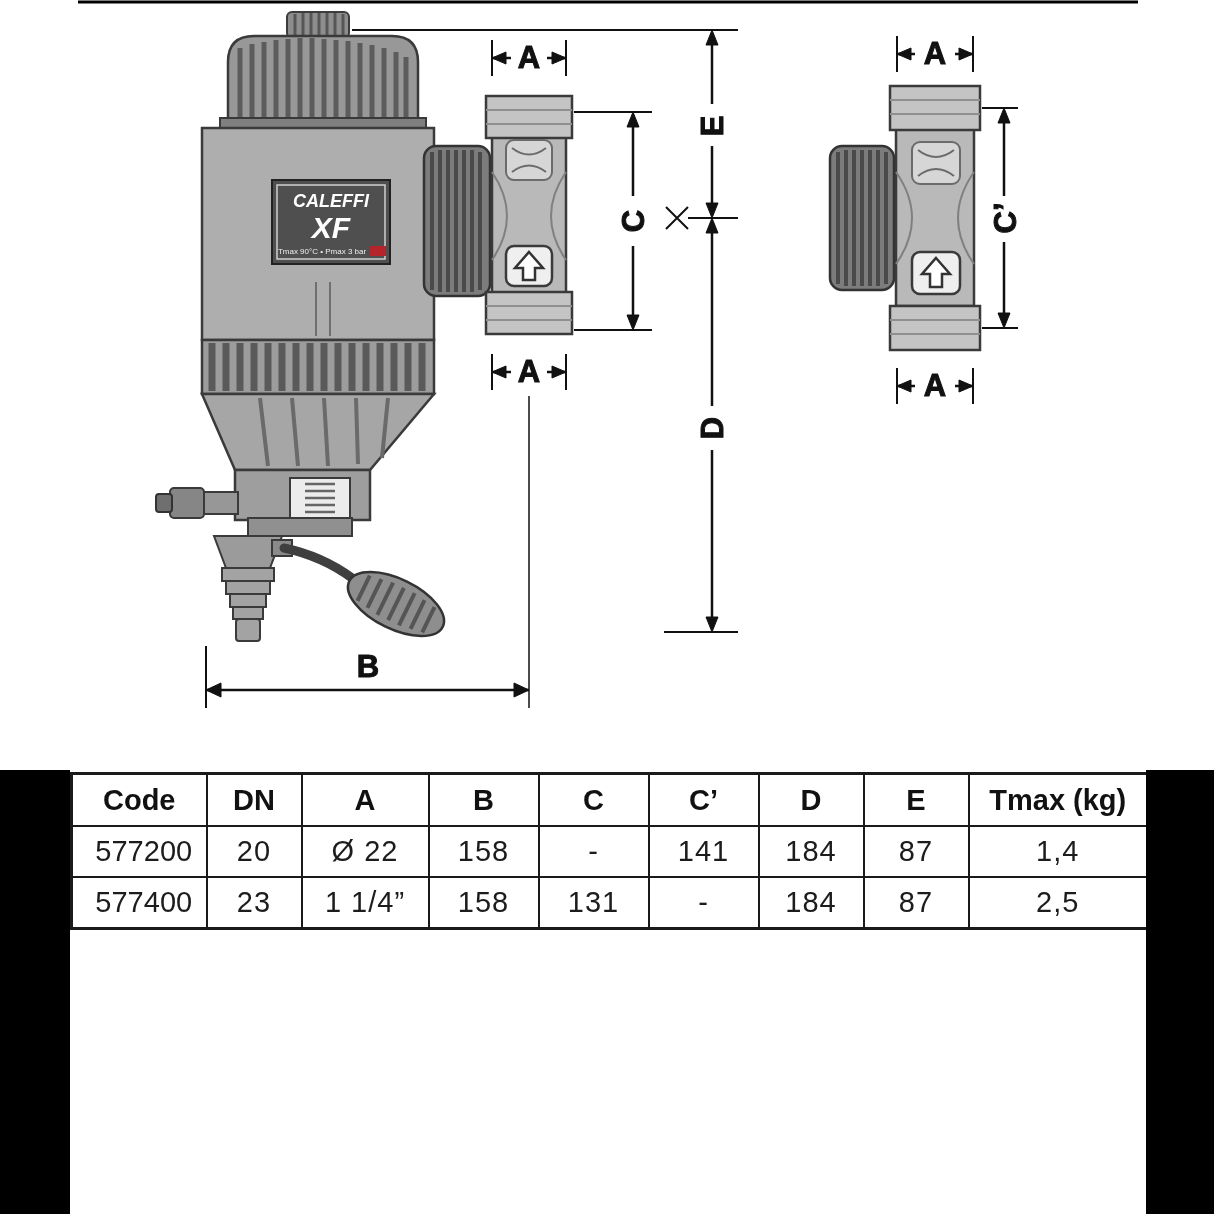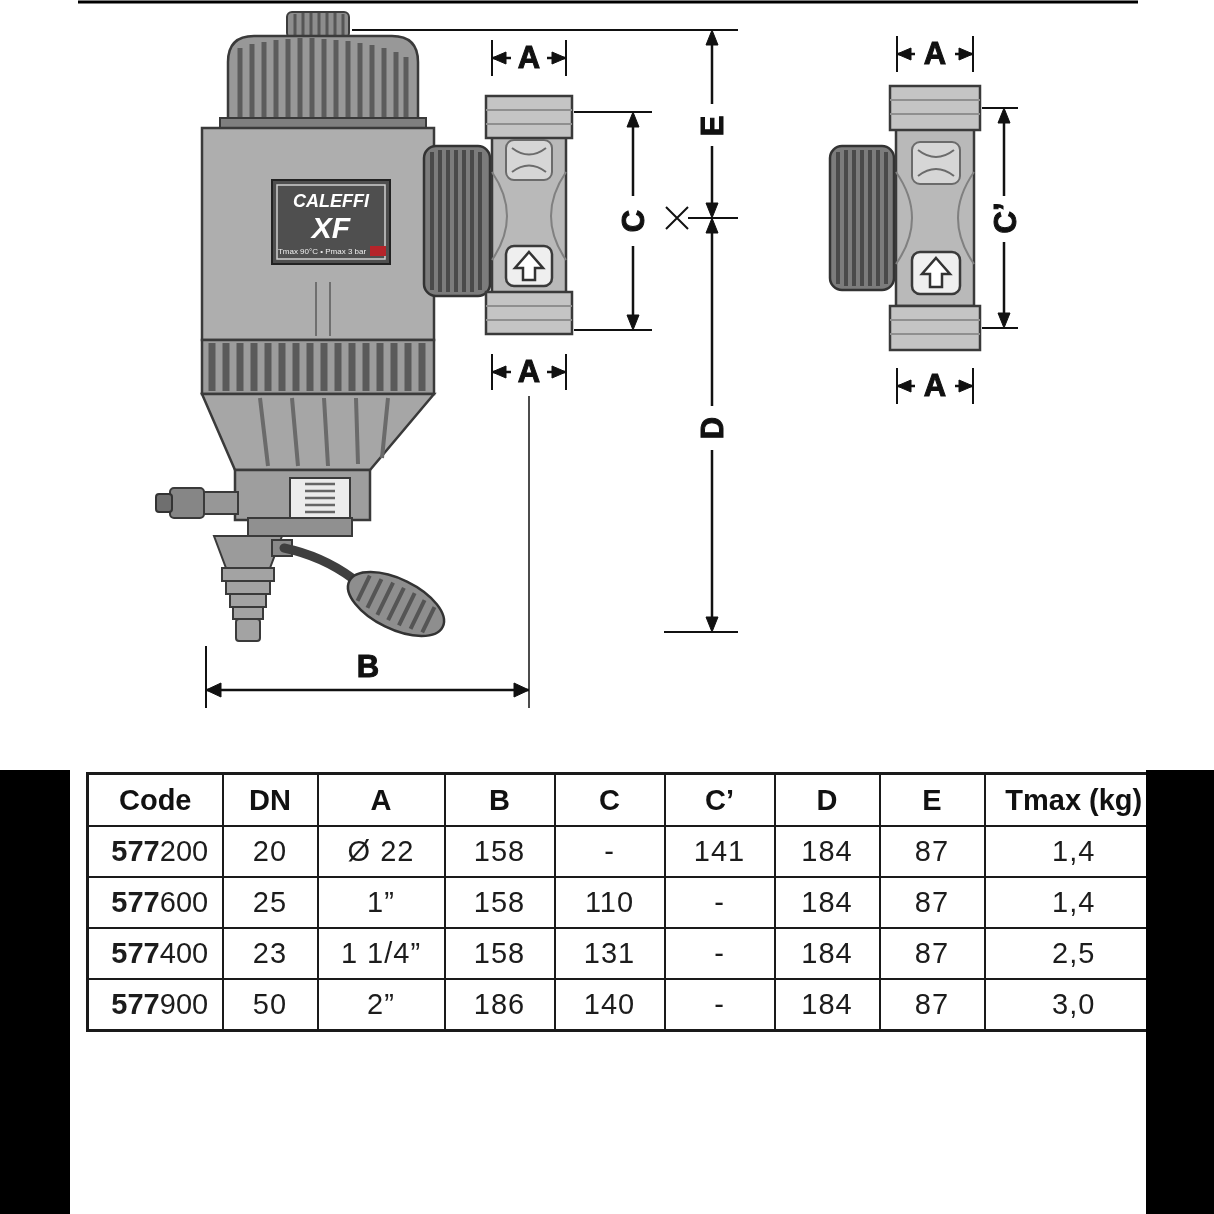--- a/index.html
+++ b/index.html
@@ -1,27 +1,27 @@
 <!DOCTYPE html>
 <html><head>
 <meta charset="utf-8">
 <style>
   html,body{margin:0;padding:0;background:#ffffff;}
   .page{position:relative;width:1214px;height:1214px;background:#ffffff;overflow:hidden;
         font-family:"Liberation Sans", sans-serif;color:#111;}
   .side-bar{position:absolute;top:770px;height:444px;background:#000;}
   .side-bar.left{left:0;width:70px;}
   .side-bar.right{left:1146px;width:68px;}
-  .dim-table{position:absolute;left:86px;top:772px;width:1076px;border-collapse:collapse;
+  .dim-table{position:absolute;left:70px;top:772px;width:1076px;border-collapse:collapse;
              table-layout:fixed;border:3px solid #1a1a1a;background:#fff;}
   .dim-table th,.dim-table td{border:2px solid #1a1a1a;text-align:center;vertical-align:middle;
              padding:0 4px;white-space:nowrap;overflow:hidden;}
   .dim-table th{font-size:29px;font-weight:bold;height:50px;}
   .dim-table td{font-size:29px;font-weight:normal;height:49px;letter-spacing:1px;color:#1c1c1c;}
-  .dim-table td.code b{font-weight:bold;letter-spacing:0;margin-left:9px;}
+  .dim-table td.code b{font-weight:normal;letter-spacing:0;margin-left:9px;}
   .dim-table td.code span{letter-spacing:0;}
   svg text.dim{font-family:"Liberation Sans",sans-serif;font-weight:bold;font-size:31px;fill:#111;}
   svg text.plate-brand{font-family:"Liberation Sans",sans-serif;font-weight:bold;font-style:italic;font-size:18px;fill:#fff;}
   svg text.plate-model{font-family:"Liberation Sans",sans-serif;font-weight:bold;font-style:italic;font-size:30px;fill:#fff;}
   svg text.plate-spec{font-family:"Liberation Sans",sans-serif;font-size:8px;fill:#eee;}
 </style>
 </head>
 <body>
 
 <div class="page">
@@ -206,50 +206,28 @@
         <td>20</td>
         <td>Ø 22</td>
         <td>158</td>
         <td>-</td>
         <td>141</td>
         <td>184</td>
         <td>87</td>
         <td>1,4</td>
       </tr>
       <tr>
-        <td class="code"><b>577</b><span>600</span></td>
-        <td>25</td>
-        <td>1”</td>
-        <td>158</td>
-        <td>110</td>
-        <td>-</td>
-        <td>184</td>
-        <td>87</td>
-        <td>1,4</td>
-      </tr>
-      <tr>
         <td class="code"><b>577</b><span>400</span></td>
         <td>23</td>
         <td>1 1/4”</td>
         <td>158</td>
         <td>131</td>
         <td>-</td>
         <td>184</td>
         <td>87</td>
         <td>2,5</td>
       </tr>
-      <tr>
-        <td class="code"><b>577</b><span>900</span></td>
-        <td>50</td>
-        <td>2”</td>
-        <td>186</td>
-        <td>140</td>
-        <td>-</td>
-        <td>184</td>
-        <td>87</td>
-        <td>3,0</td>
-      </tr>
     </tbody>
   </table>
 
   <div class="side-bar left"></div>
   <div class="side-bar right"></div>
 </div>
 
 </body></html>

